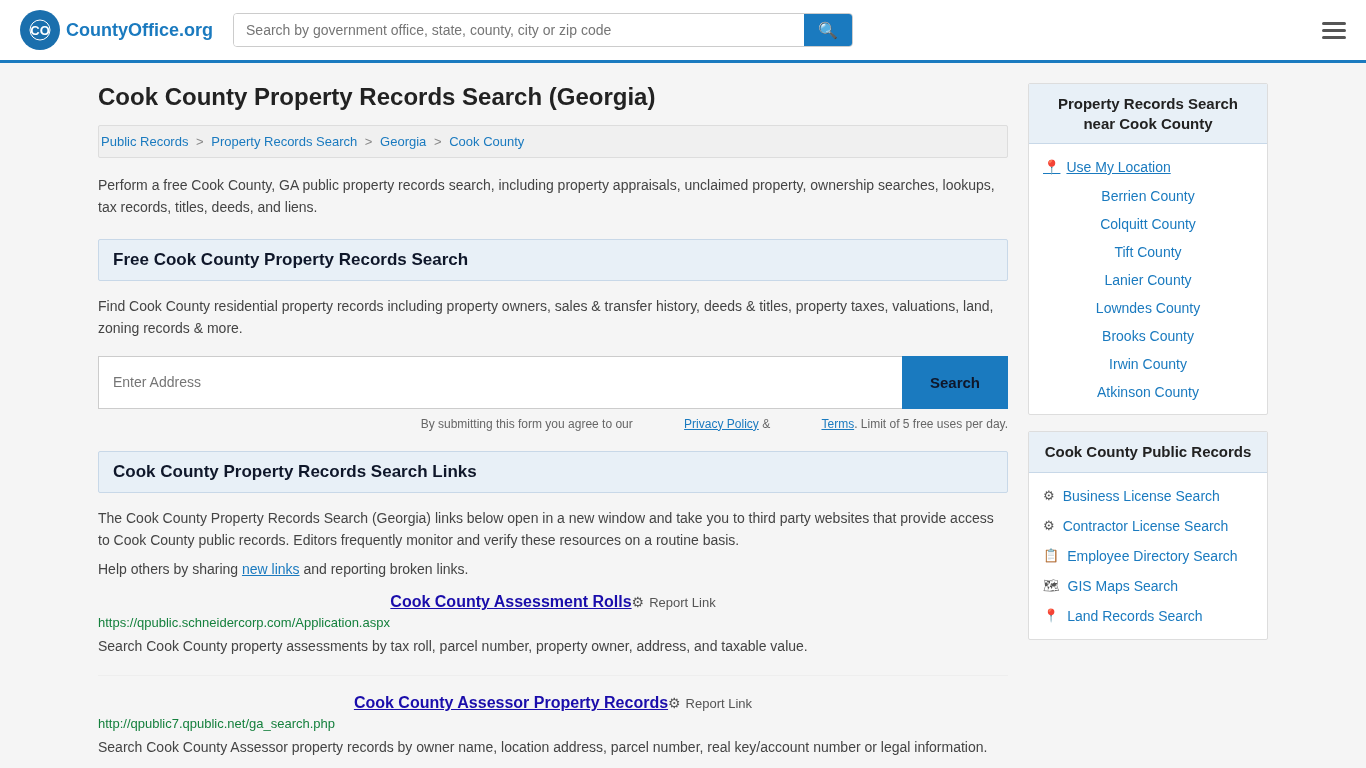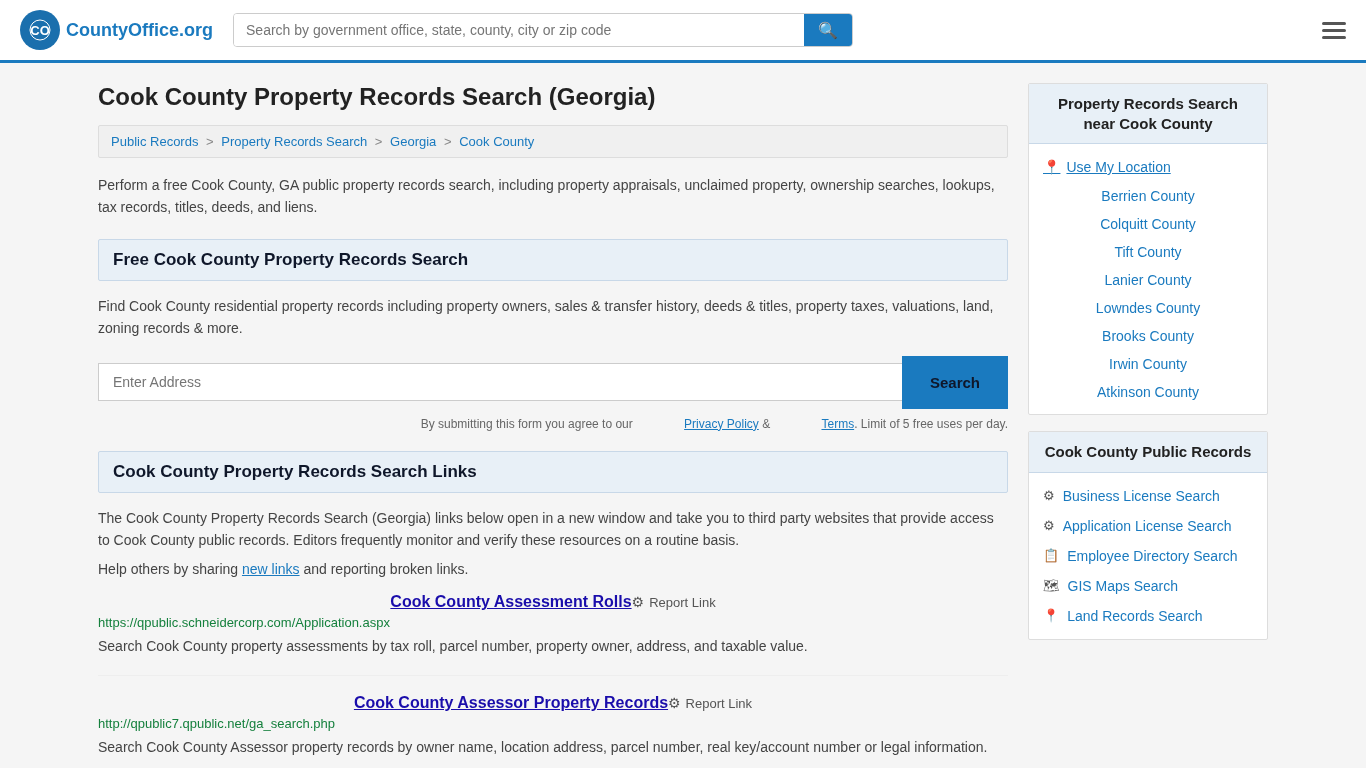--- a/index.html
+++ b/index.html
@@ -78,21 +78,21 @@
     }
     .page-title {
       font-size: 24px;
       font-weight: bold;
       color: #222;
       margin-bottom: 14px;
     }
     .breadcrumb {
       background: #f0f0f0;
       border: 1px solid #ddd;
-      padding: 8px 12px;
+      padding: 8px 2px;
       font-size: 13px;
       margin-bottom: 16px;
       border-radius: 2px;
     }
     .breadcrumb a { color: #1a7abf; text-decoration: none; }
     .breadcrumb-sep { color: #888; margin: 0 4px; }
     .intro-text {
       font-size: 14px;
       color: #444;
       line-height: 1.6;
@@ -114,21 +114,20 @@
       font-size: 14px;
       color: #444;
       line-height: 1.6;
       margin-bottom: 16px;
     }
 
     .address-search-row {
       display: flex;
       gap: 0;
       margin-bottom: 8px;
-      align-items: center;
     }
     .address-input {
       flex: 1;
       padding: 10px 14px;
       border: 1px solid #ccc;
       border-right: none;
       font-size: 14px;
       outline: none;
       color: #999;
     }
@@ -388,21 +387,21 @@
 
     <div class="sidebar-box">
       <div class="sidebar-box-header">Cook County Public Records</div>
       <div class="sidebar-box-content">
         <a class="sidebar-link-item" href="#">
           <span class="sidebar-link-icon">⚙</span>
           <span>Business License Search</span>
         </a>
         <a class="sidebar-link-item" href="#">
           <span class="sidebar-link-icon">⚙</span>
-          <span>Application License Search</span>
+          <span>Contractor License Search</span>
         </a>
         <a class="sidebar-link-item" href="#">
           <span class="sidebar-link-icon">📋</span>
           <span>Employee Directory Search</span>
         </a>
         <a class="sidebar-link-item" href="#">
           <span class="sidebar-link-icon">🗺</span>
           <span>GIS Maps Search</span>
         </a>
         <a class="sidebar-link-item" href="#">

